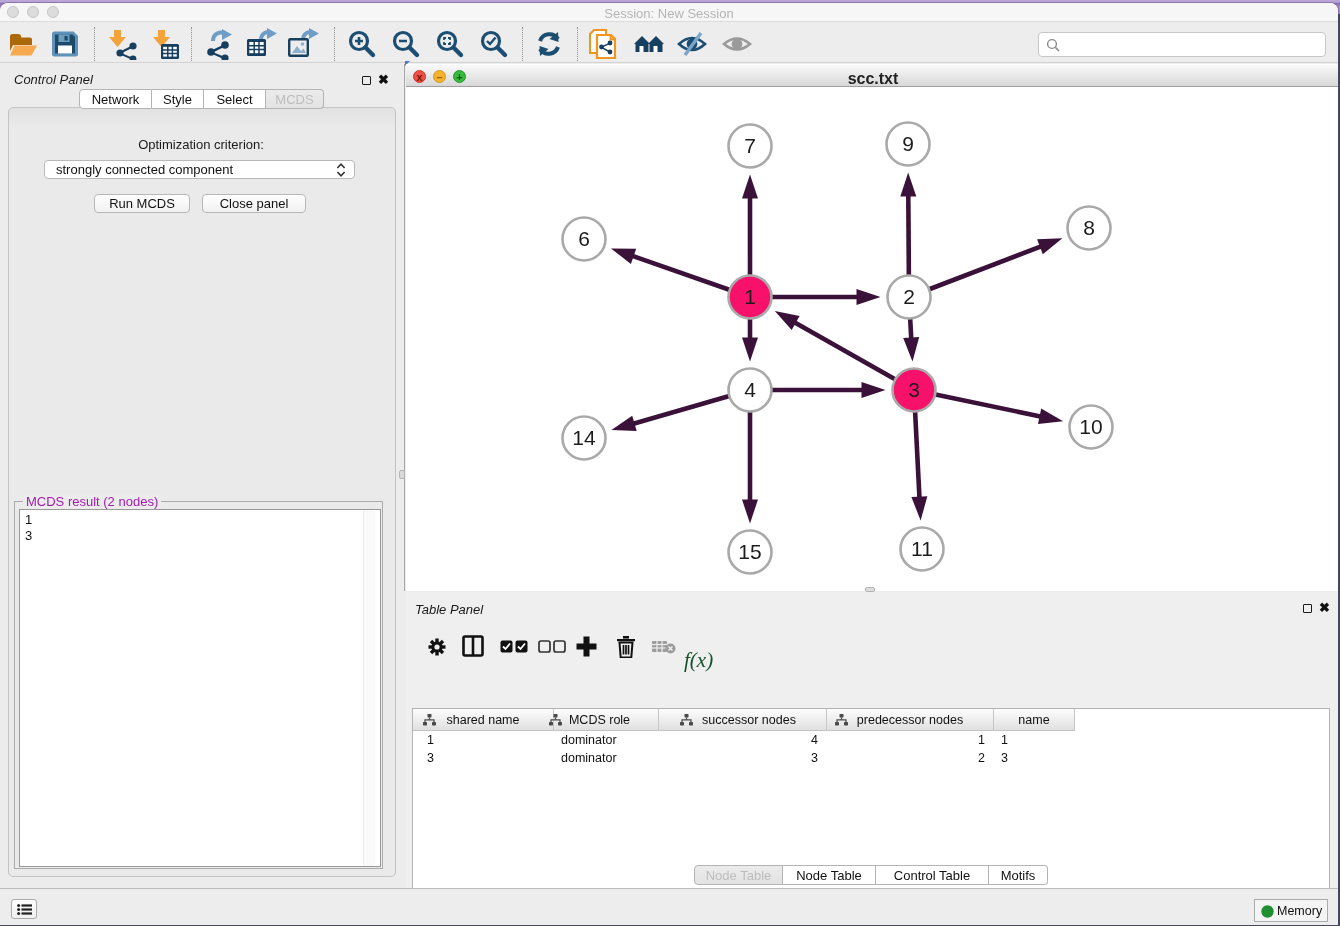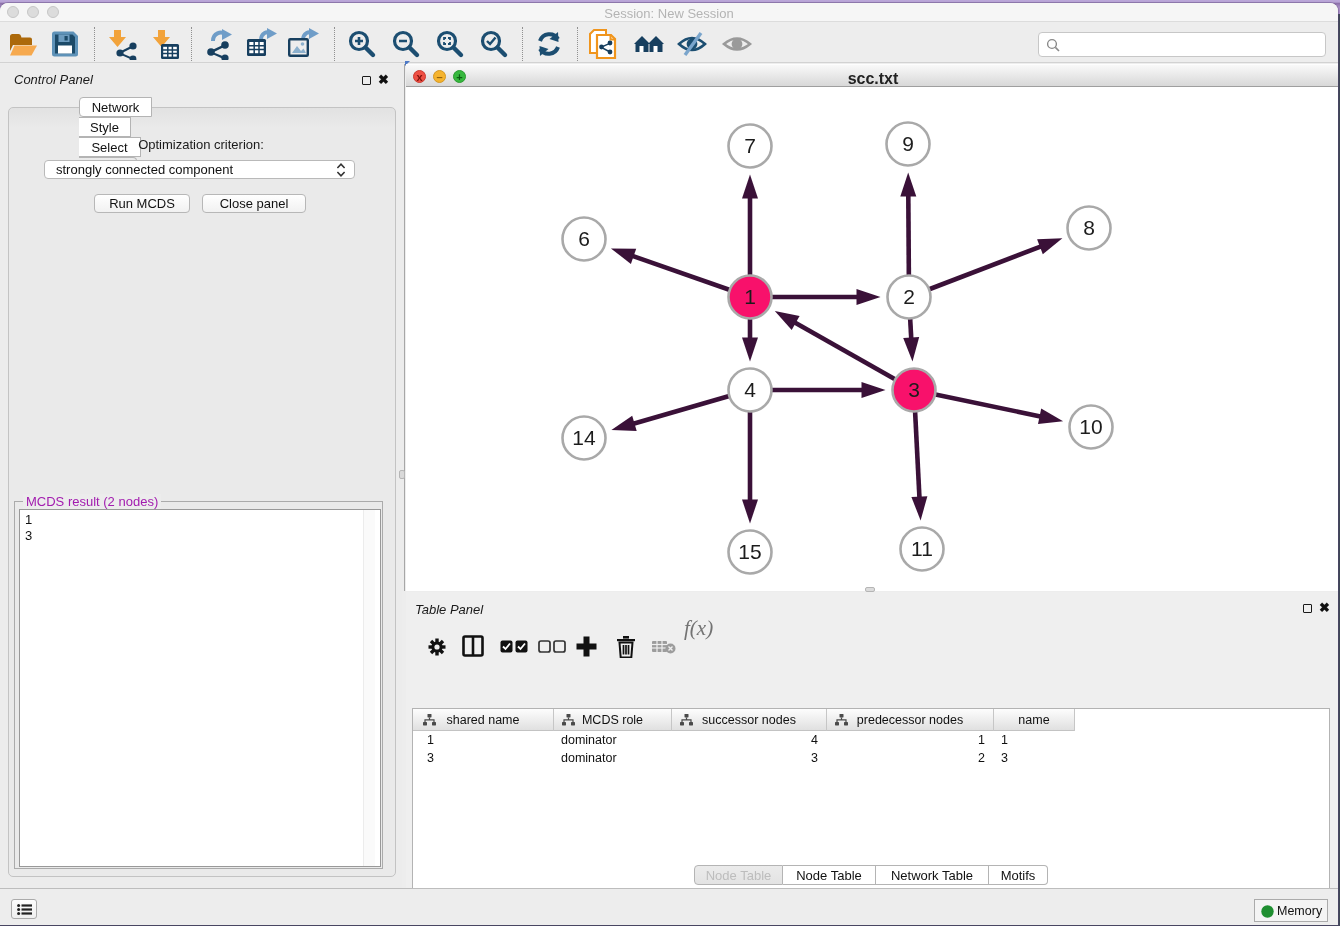--- a/index.html
+++ b/index.html
@@ -215,21 +215,21 @@
           <circle cx="6" cy="6" r="4.4" fill="none" stroke="#8a8a8a" stroke-width="1.4"></circle>
           <line x1="9.4" y1="9.4" x2="13" y2="13" stroke="#8a8a8a" stroke-width="1.6"></line>
         </svg>
       </div>
     </div>
     <div class="abs" id="cpanel">
       <div class="abs paneltitle" style="top:8px; left:14px;">Control Panel</div>
       <div class="floaticon" style="top:12px; left:362px;"></div>
       <div class="closex" style="top:10px; left:378px;">✖</div>
       <div class="abs" id="tabpane"></div>
-      <div class="tabseg" style="top:33px; left:79px;flex-direction:column;">
+      <div class="tabseg" style="top:25px; left:79px;">
         <div class="tb" style="width:73px;">Network</div>
         <div class="tb" style="width:52px;">Style</div>
         <div class="tb" style="width:62px;">Select</div>
         <div class="tb sel" style="width:58px;">MCDS</div>
       </div>
       <div class="abs" id="optlabel">Optimization criterion:</div>
       <div class="abs" id="combo">strongly connected component
         <svg style="position:absolute; right:8px; top:2px;" width="10" height="14" viewBox="0 0 10 14">
           <path d="M1.4 5 L5 1.2 L8.6 5" fill="none" stroke="#333" stroke-width="1.6"></path>
           <path d="M1.4 9 L5 12.8 L8.6 9" fill="none" stroke="#333" stroke-width="1.6"></path>
@@ -364,32 +364,32 @@
         <rect x="0" y="1" width="15" height="11" rx="1" fill="#9c9c9c"></rect>
         <g stroke="#efefef" stroke-width="1.2">
           <line x1="0" y1="4.5" x2="15" y2="4.5"></line>
             <line x1="0" y1="8" x2="15" y2="8"></line>
           <line x1="5" y1="1" x2="5" y2="12"></line>
             <line x1="10" y1="1" x2="10" y2="12"></line>
         </g>
         <circle cx="18.5" cy="8.5" r="5" fill="#9c9c9c"></circle>
         <path d="M16.5 6.5 L20.5 10.5 M20.5 6.5 L16.5 10.5" stroke="#efefef" stroke-width="1.4"></path>
       </svg>
-      <div class="ttbi" style="left:278px; top:24px; font-family:'Liberation Serif',serif; font-style:italic; font-size:21px; color:#737373;">f(x)</div>
+      <div class="ttbi" style="left:278px; top:56px; font-family:'Liberation Serif',serif; font-style:italic; font-size:21px; color:#14532d;">f(x)</div>
       <div class="abs" id="tablebox">
         <div id="thead">
           <div class="hcell" style="left:0; width:141px;"><svg style="position:absolute;left:10px;top:5px" width="13" height="12" viewBox="0 0 13 12">
                 <g fill="#4a4a4a">
                   <rect x="4.5" y="0" width="4" height="3.4" rx="0.6"></rect>
                   <rect x="0" y="8" width="4" height="3.4" rx="0.6"></rect>
                   <rect x="9" y="8" width="4" height="3.4" rx="0.6"></rect>
                 </g>
                 <path d="M6.5 3.4 L6.5 5.8 M2 8 L2 5.8 L11 5.8 L11 8" fill="none" stroke="#4a4a4a" stroke-width="1.2"></path>
               </svg>shared name</div>
-          <div class="hcell" style="left:141px; width:118px;"><svg style="position:absolute;left:8px;top:5px" width="13" height="12" viewBox="0 0 13 12">
+          <div class="hcell" style="left:128px; width:118px;"><svg style="position:absolute;left:8px;top:5px" width="13" height="12" viewBox="0 0 13 12">
                 <g fill="#4a4a4a">
                   <rect x="4.5" y="0" width="4" height="3.4" rx="0.6"></rect>
                   <rect x="0" y="8" width="4" height="3.4" rx="0.6"></rect>
                   <rect x="9" y="8" width="4" height="3.4" rx="0.6"></rect>
                 </g>
                 <path d="M6.5 3.4 L6.5 5.8 M2 8 L2 5.8 L11 5.8 L11 8" fill="none" stroke="#4a4a4a" stroke-width="1.2"></path>
               </svg>MCDS role</div>
           <div class="hcell" style="left:259px; width:155px;"><svg style="position:absolute;left:8px;top:5px" width="13" height="12" viewBox="0 0 13 12">
                 <g fill="#4a4a4a">
                   <rect x="4.5" y="0" width="4" height="3.4" rx="0.6"></rect>
@@ -415,21 +415,21 @@
         <div class="tcell" style="top:22px; left:588px;">1</div>
         <div class="tcell" style="top:40px; left:14px;">3</div>
         <div class="tcell" style="top:40px; left:148px;">dominator</div>
         <div class="tcell" style="top:40px; left:259px; width:146px; text-align:right;">3</div>
         <div class="tcell" style="top:40px; left:414px; width:158px; text-align:right;">2</div>
         <div class="tcell" style="top:40px; left:588px;">3</div>
       </div>
       <div class="tabseg" id="btabs">
         <div class="tb sel" style="width:89px;">Node Table</div>
         <div class="tb" style="width:93px;">Node Table</div>
-        <div class="tb" style="width:113px;">Network Table</div>
+        <div class="tb" style="width:113px;">Control Table</div>
         <div class="tb" style="width:59px;">Motifs</div>
       </div>
     </div>
     <div class="abs" id="statusbar">
       <div class="abs" id="listbtn">
           <svg style="position:absolute;left:5px;top:4px" width="15" height="11" viewBox="0 0 15 11">
             <g fill="#222">
               <circle cx="1.6" cy="1.5" r="1.5"></circle>
               <circle cx="1.6" cy="5.5" r="1.5"></circle>
               <circle cx="1.6" cy="9.5" r="1.5"></circle>

